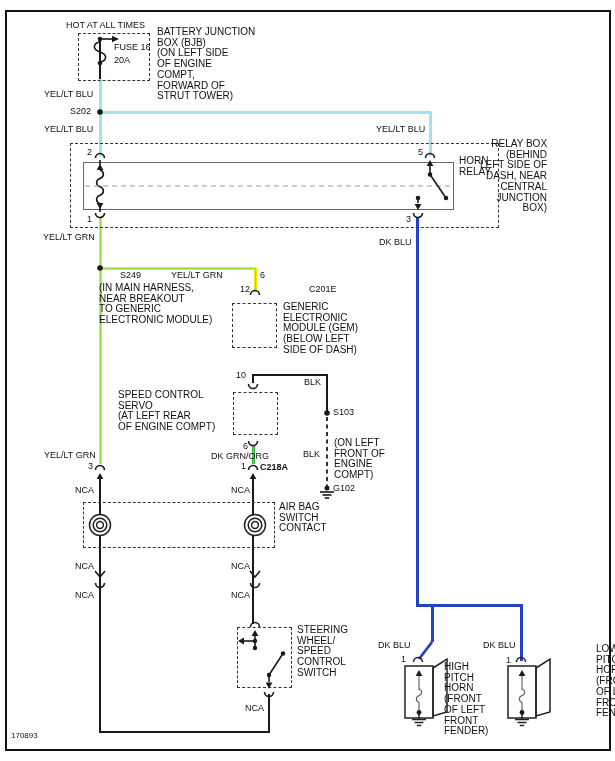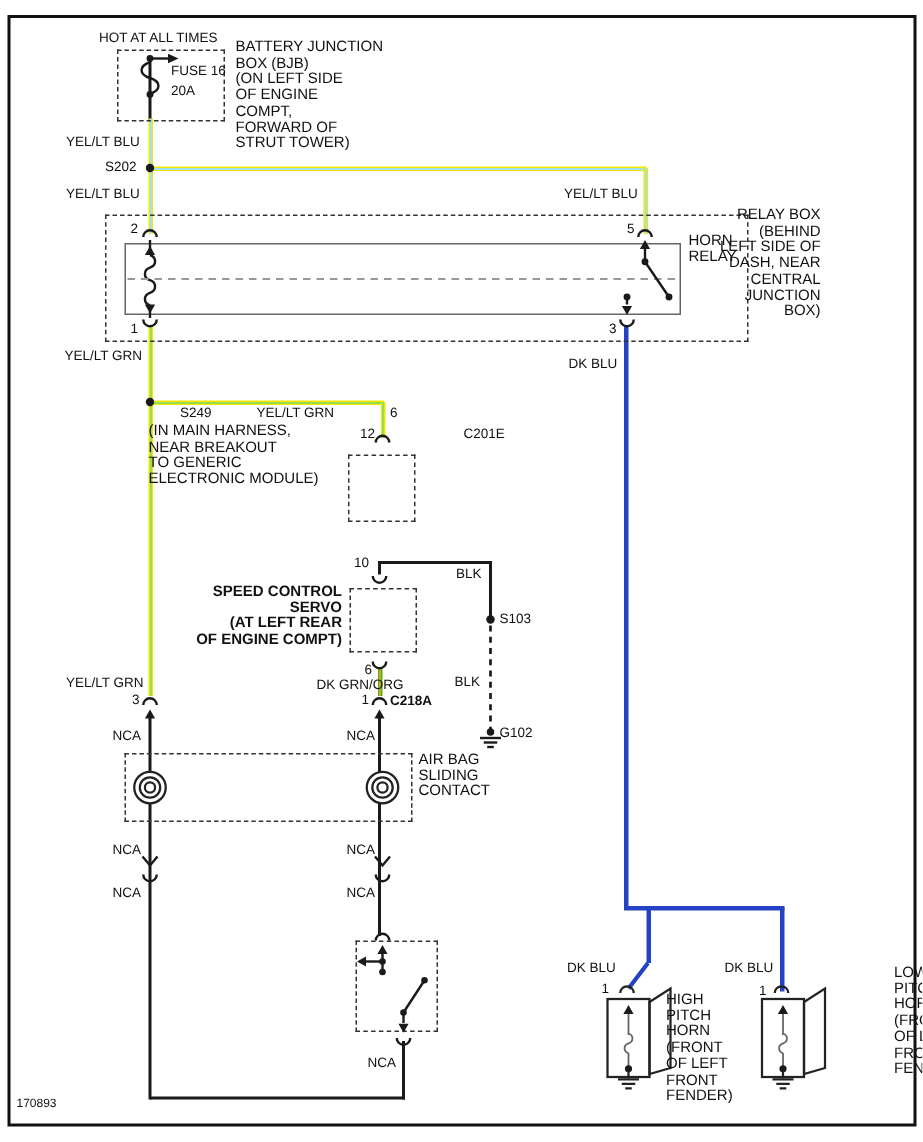--- a/index.html
+++ b/index.html
@@ -1,20 +1,20 @@
 <!DOCTYPE html>
 <html><head>
 <meta charset="utf-8">
 <style>
   html,body{margin:0;padding:0;background:#fff;}
   .canvas{position:relative;width:615px;height:761px;background:#fff;font-family:"Liberation Sans",sans-serif;color:#111;overflow:hidden;}
   .frame{position:absolute;left:5px;top:10px;width:602px;height:737px;border:2px solid #111;}
   .lbl{position:absolute;font-size:9px;line-height:10px;white-space:nowrap;color:#111;}
   .note{position:absolute;font-size:10px;line-height:10.7px;white-space:pre-line;color:#111;}
-  .r{text-align:right;font-weight:bold;}
+  .r{}
   .dbox{position:absolute;border:1.6px dashed #333;}
   .sbox{position:absolute;border:1.6px solid #666;}
   .wire{position:absolute;}
   .w-blk{background:#1a1a1a;}
   .w-yb-v{background:linear-gradient(to right,#eee800 0 30%,#9fe4ef 30% 70%,#eee800 70%);}
   .w-yb-h{background:linear-gradient(to bottom,#eee800 0 30%,#9fe4ef 30% 70%,#eee800 70%);}
   .w-yg-v{background:linear-gradient(to right,#eee800 0 30%,#9ade4a 30% 70%,#eee800 70%);}
   .w-yg-h{background:linear-gradient(to bottom,#eee800 0 30%,#9ade4a 30% 70%,#eee800 70%);}
   .w-go-v{background:linear-gradient(to right,#35b535 0 30%,#f59a00 30% 70%,#35b535 70%);}
   .w-db{background:#2443c4;}
@@ -209,49 +209,63 @@
   <div class="lbl" style="left:379px;top:237px;">DK BLU</div>
   <div class="lbl" style="left:104px;top:270px;margin-left:16px;">S249</div>
   <div class="note" style="left:99px;top:283px;">(IN MAIN HARNESS,
 NEAR BREAKOUT
 TO GENERIC
 ELECTRONIC MODULE)</div>
   <div class="lbl" style="left:171px;top:270px;">YEL/LT GRN</div>
   <div class="lbl" style="left:260px;top:270px;">6</div>
   <div class="lbl" style="left:240px;top:284px;">12</div>
   <div class="lbl" style="left:263px;top:284px;margin-left:46px;">C201E</div>
+  <div class="note" style="left:283px;top:302px;">GENERIC
+ELECTRONIC
+MODULE (GEM)
+(BELOW LEFT
+SIDE OF DASH)</div>
 
   <div class="lbl" style="left:236px;top:370px;">10</div>
   <div class="lbl" style="left:304px;top:377px;">BLK</div>
   <div class="lbl" style="left:333px;top:407px;">S103</div>
   <div class="note r" style="left:118px;top:390px;width:110px;">SPEED CONTROL
 SERVO
 (AT LEFT REAR
 OF ENGINE COMPT)</div>
   <div class="lbl" style="left:303px;top:449px;">BLK</div>
+  <div class="note" style="left:334px;top:438px;">(ON LEFT
+FRONT OF
+ENGINE
+COMPT)</div>
   <div class="lbl" style="left:333px;top:483px;">G102</div>
 
   <div class="lbl" style="left:243px;top:441px;">6</div>
   <div class="lbl" style="left:211px;top:451px;">DK GRN/ORG</div>
   <div class="lbl" style="left:241px;top:461px;">1</div>
   <div class="lbl" style="left:260px;top:462px;font-weight:bold;">C218A</div>
 
   <div class="lbl" style="left:44px;top:450px;">YEL/LT GRN</div>
   <div class="lbl" style="left:88px;top:461px;">3</div>
 
   <div class="lbl" style="left:75px;top:485px;">NCA</div>
   <div class="lbl" style="left:231px;top:485px;">NCA</div>
   <div class="note" style="left:279px;top:502px;">AIR BAG
-SLIDING
+SWITCH
 CONTACT</div>
   <div class="lbl" style="left:75px;top:561px;">NCA</div>
   <div class="lbl" style="left:231px;top:561px;">NCA</div>
   <div class="lbl" style="left:75px;top:590px;">NCA</div>
   <div class="lbl" style="left:231px;top:590px;">NCA</div>
 
+  <div class="note" style="left:297px;top:625px;">STEERING
+WHEEL/
+SPEED
+CONTROL
+SWITCH</div>
   <div class="lbl" style="left:245px;top:703px;">NCA</div>
 
   <div class="lbl" style="left:378px;top:640px;">DK BLU</div>
   <div class="lbl" style="left:401px;top:654px;">1</div>
   <div class="lbl" style="left:483px;top:640px;">DK BLU</div>
   <div class="lbl" style="left:506px;top:655px;">1</div>
   <div class="note" style="left:444px;top:662px;">HIGH
 PITCH
 HORN
 (FRONT

